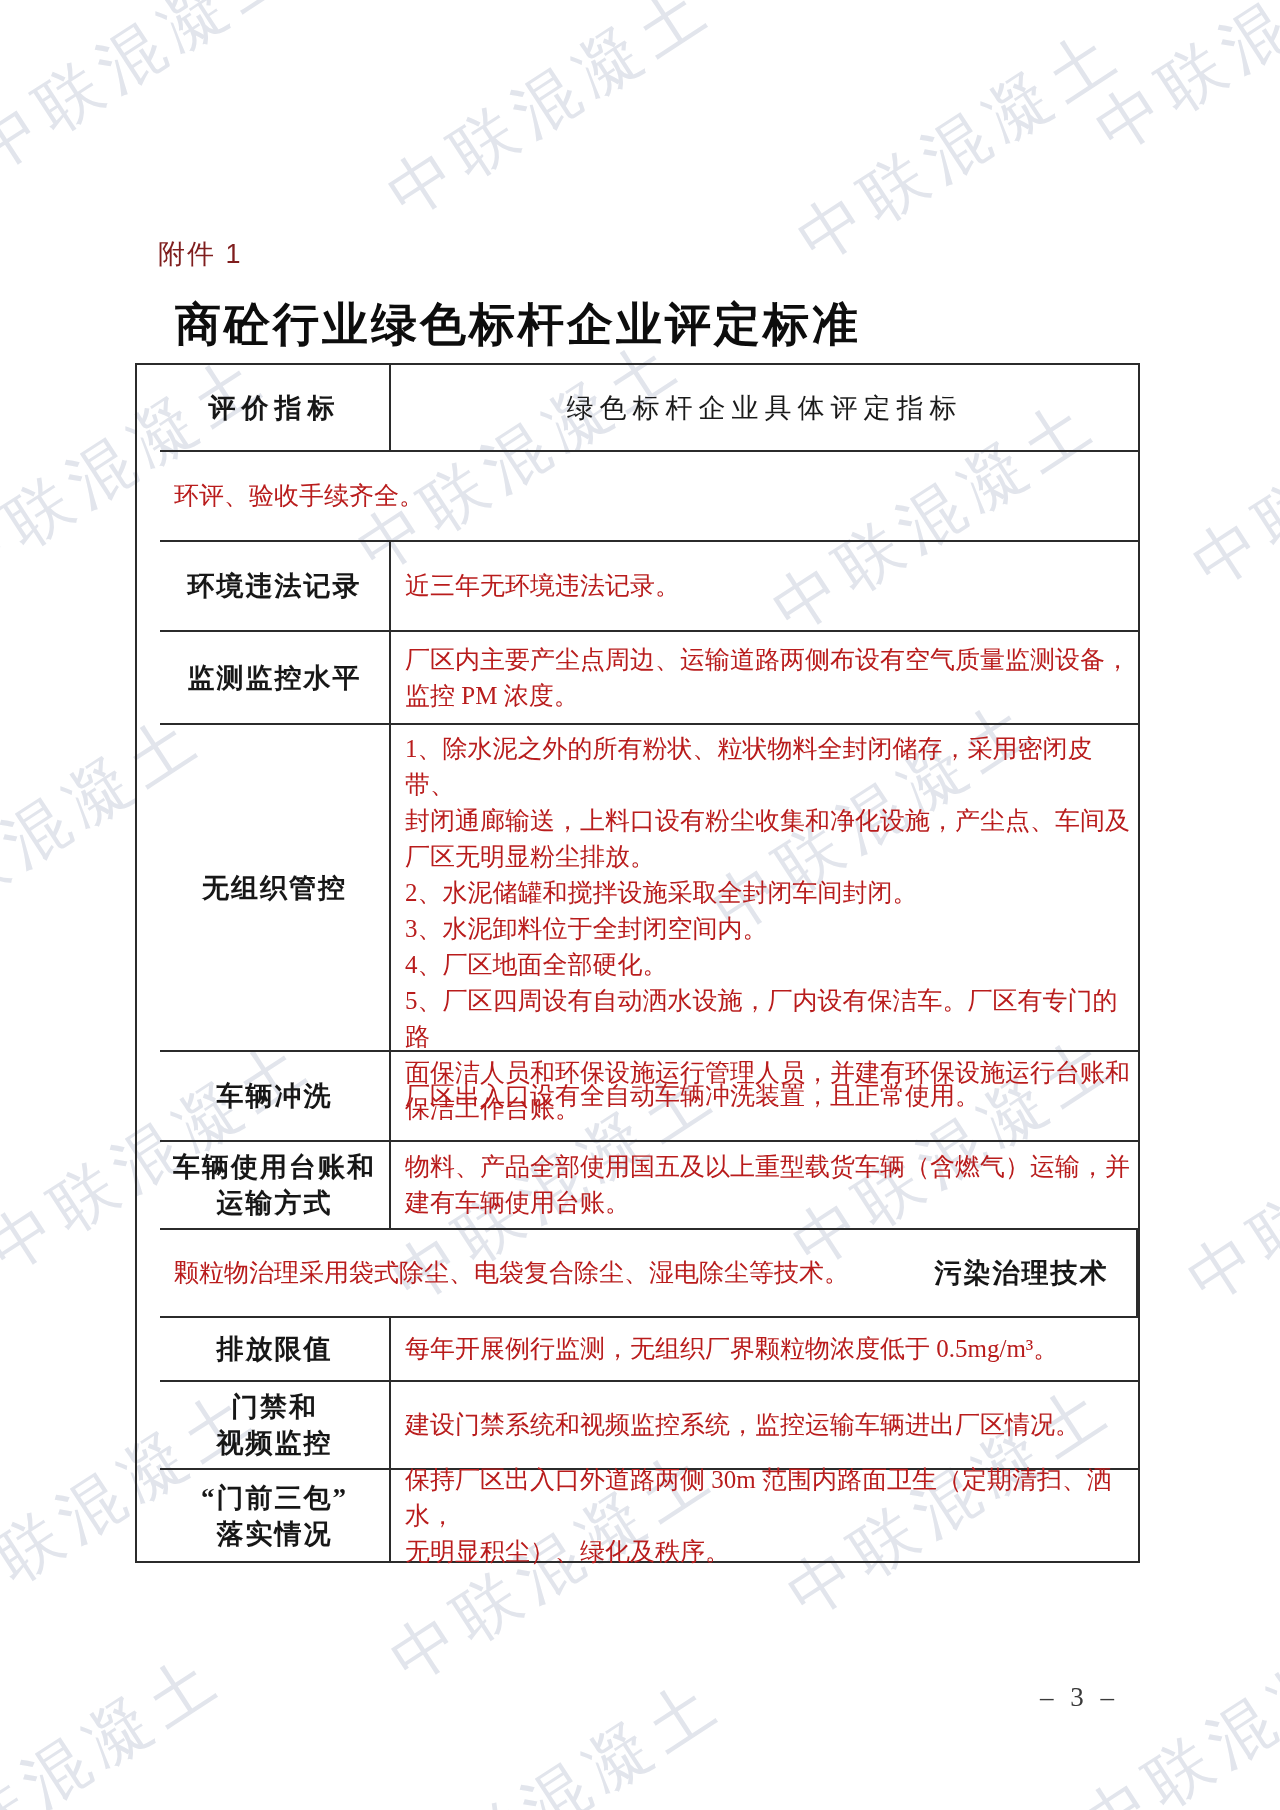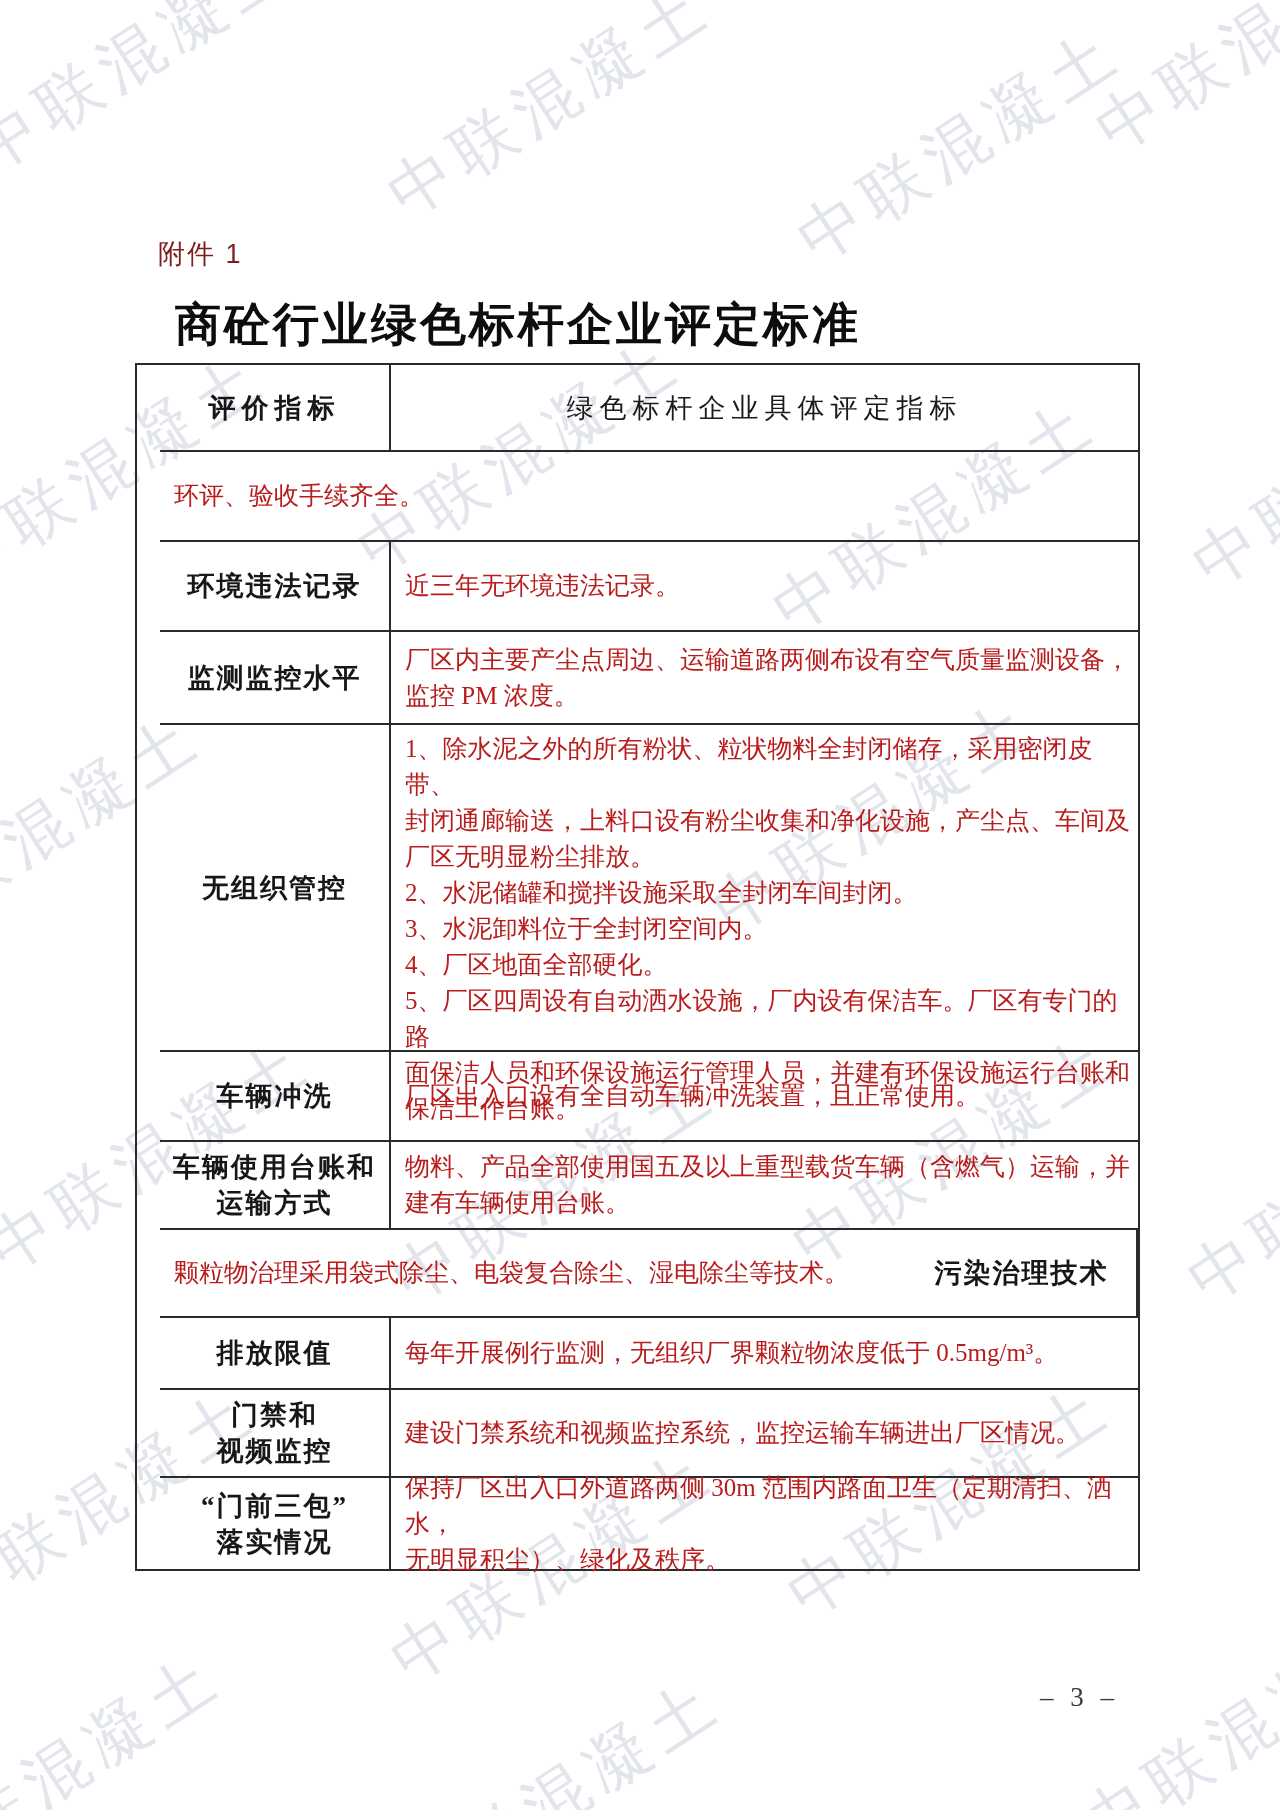--- a/index.html
+++ b/index.html
@@ -131,21 +131,21 @@
 运输方式</div>
       <div class="cell content">物料、产品全部使用国五及以上重型载货车辆（含燃气）运输，并
 建有车辆使用台账。</div>
     </div>
 
     <div class="t-row" style="height:88px">
       <div class="cell content">颗粒物治理采用袋式除尘、电袋复合除尘、湿电除尘等技术。</div>
       <div class="cell label">污染治理技术</div>
     </div>
 
-    <div class="t-row" style="height:72px">
+    <div class="t-row" style="height:64px">
       <div class="cell label">排放限值</div>
       <div class="cell content">每年开展例行监测，无组织厂界颗粒物浓度低于 0.5mg/m³。</div>
     </div>
 
     <div class="t-row" style="height:88px">
       <div class="cell label">门禁和
 视频监控</div>
       <div class="cell content">建设门禁系统和视频监控系统，监控运输车辆进出厂区情况。</div>
     </div>
 

